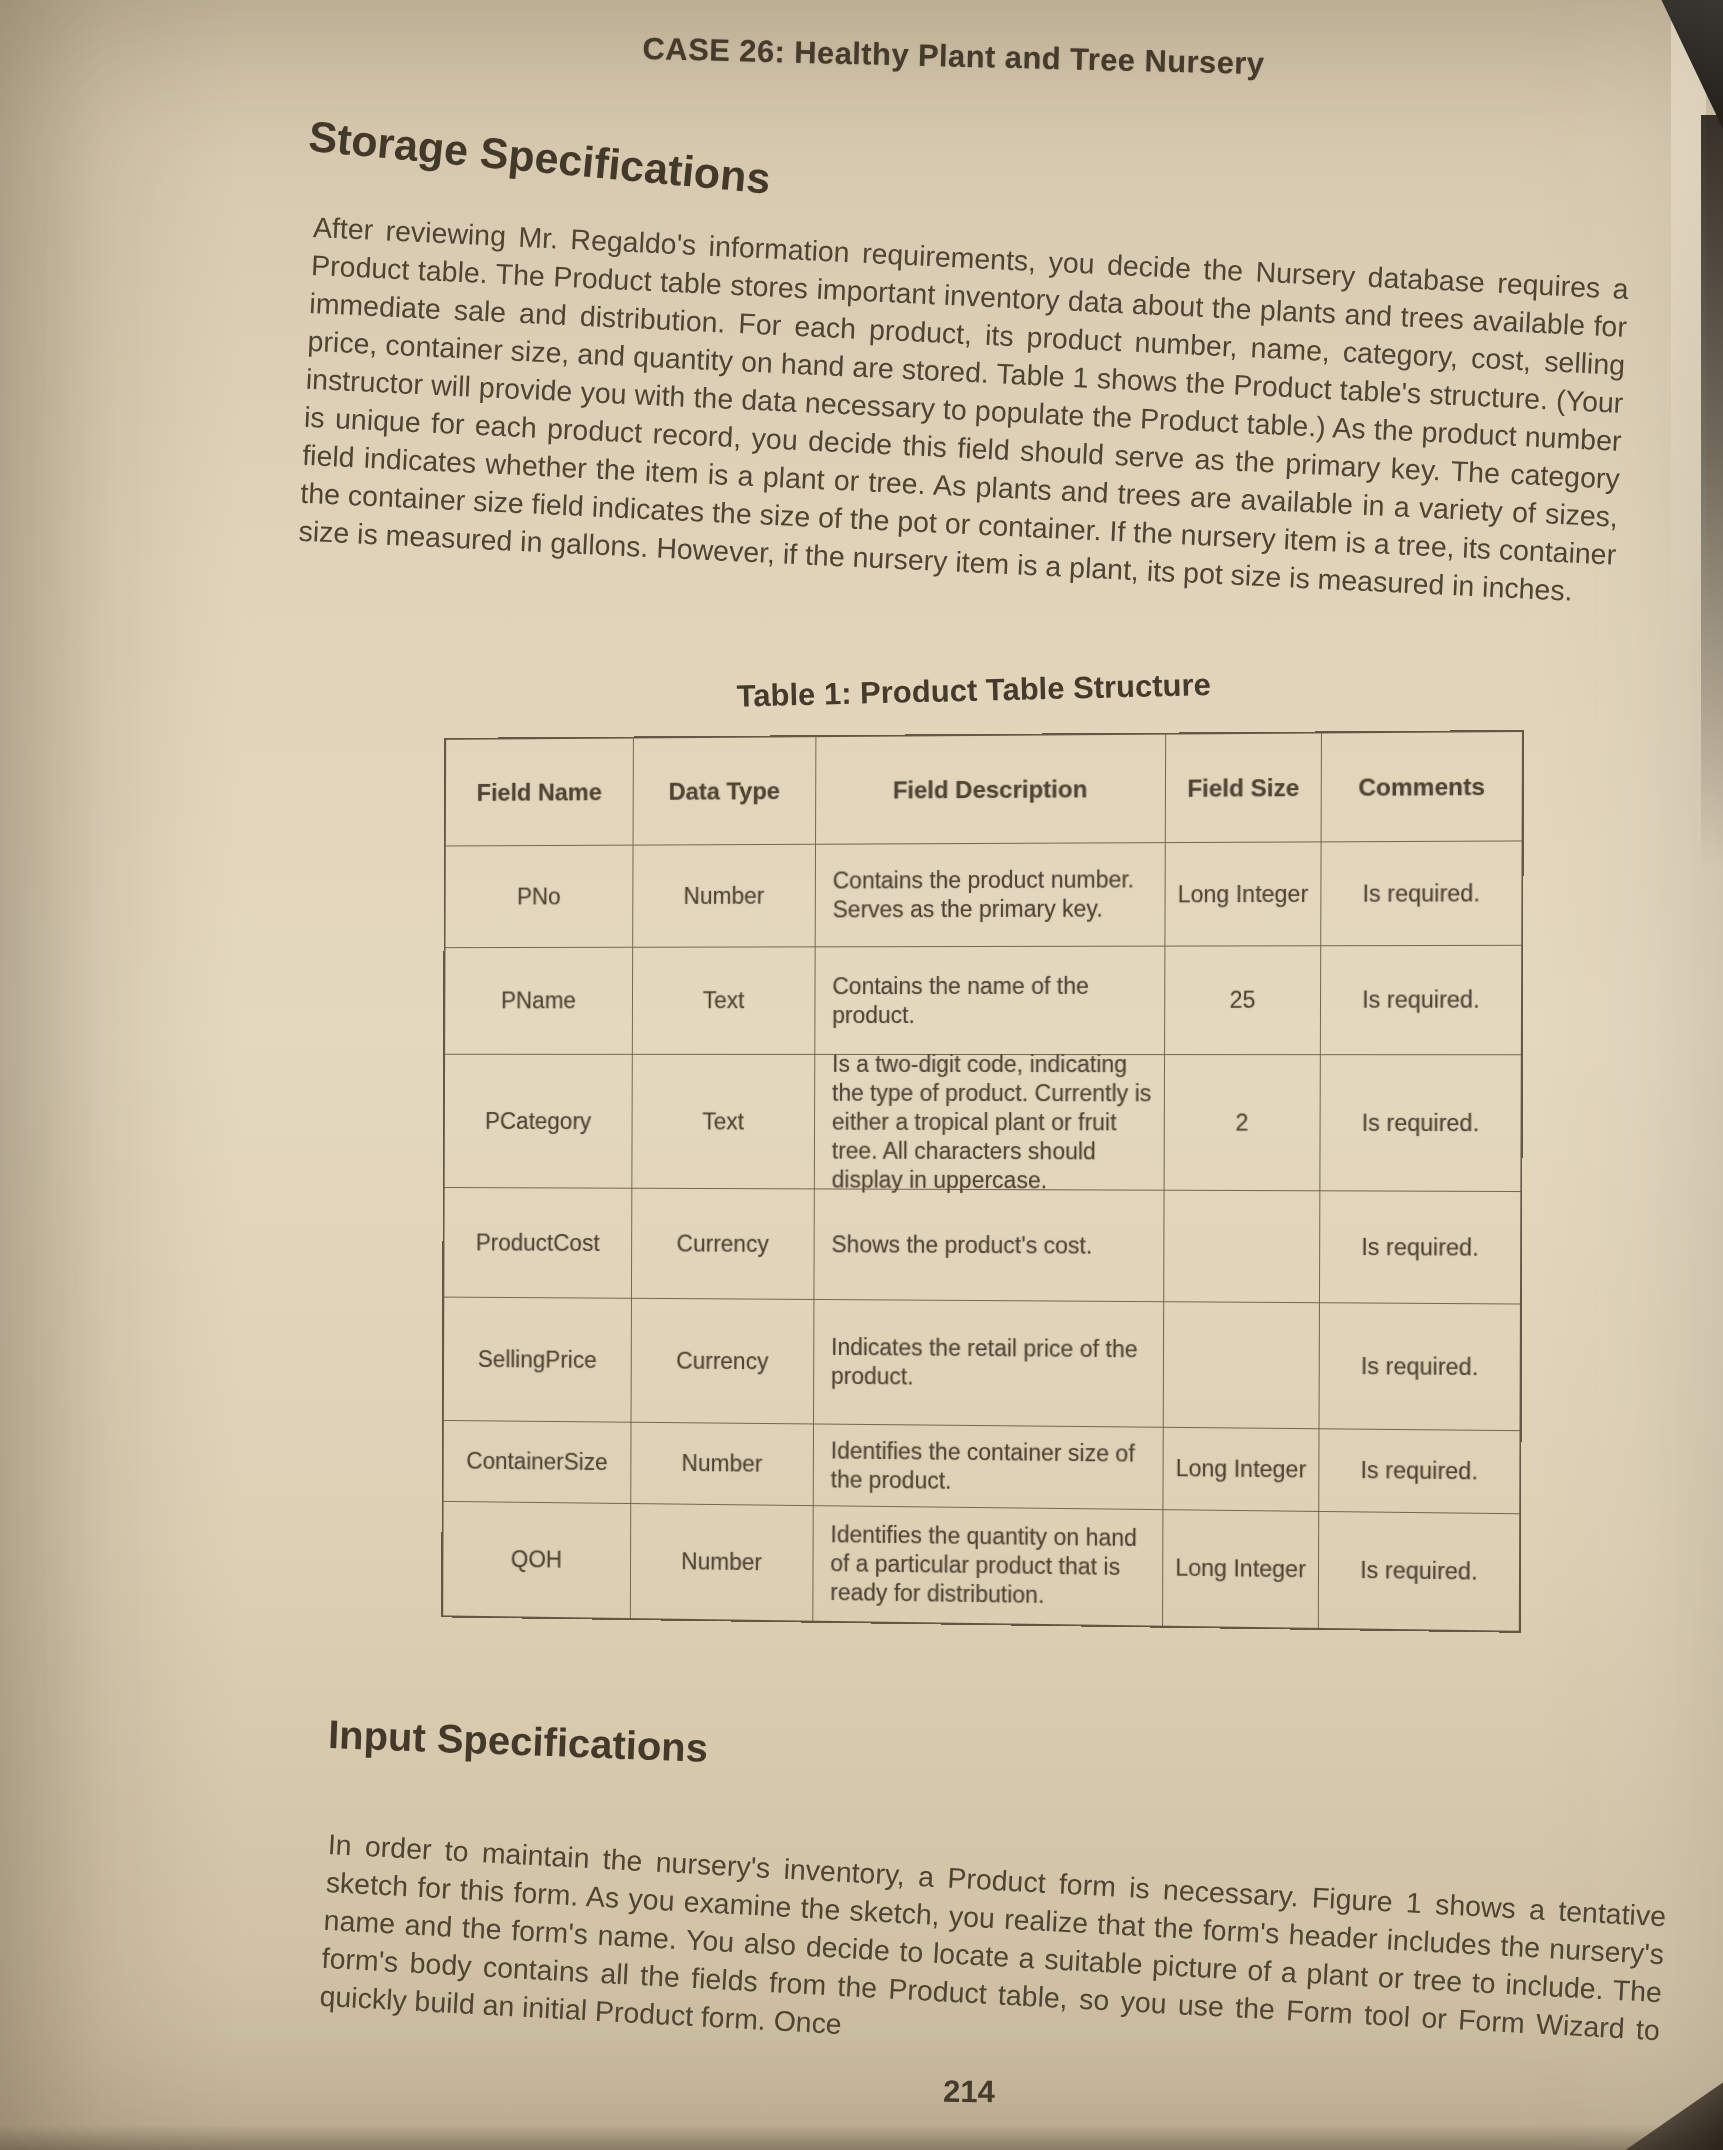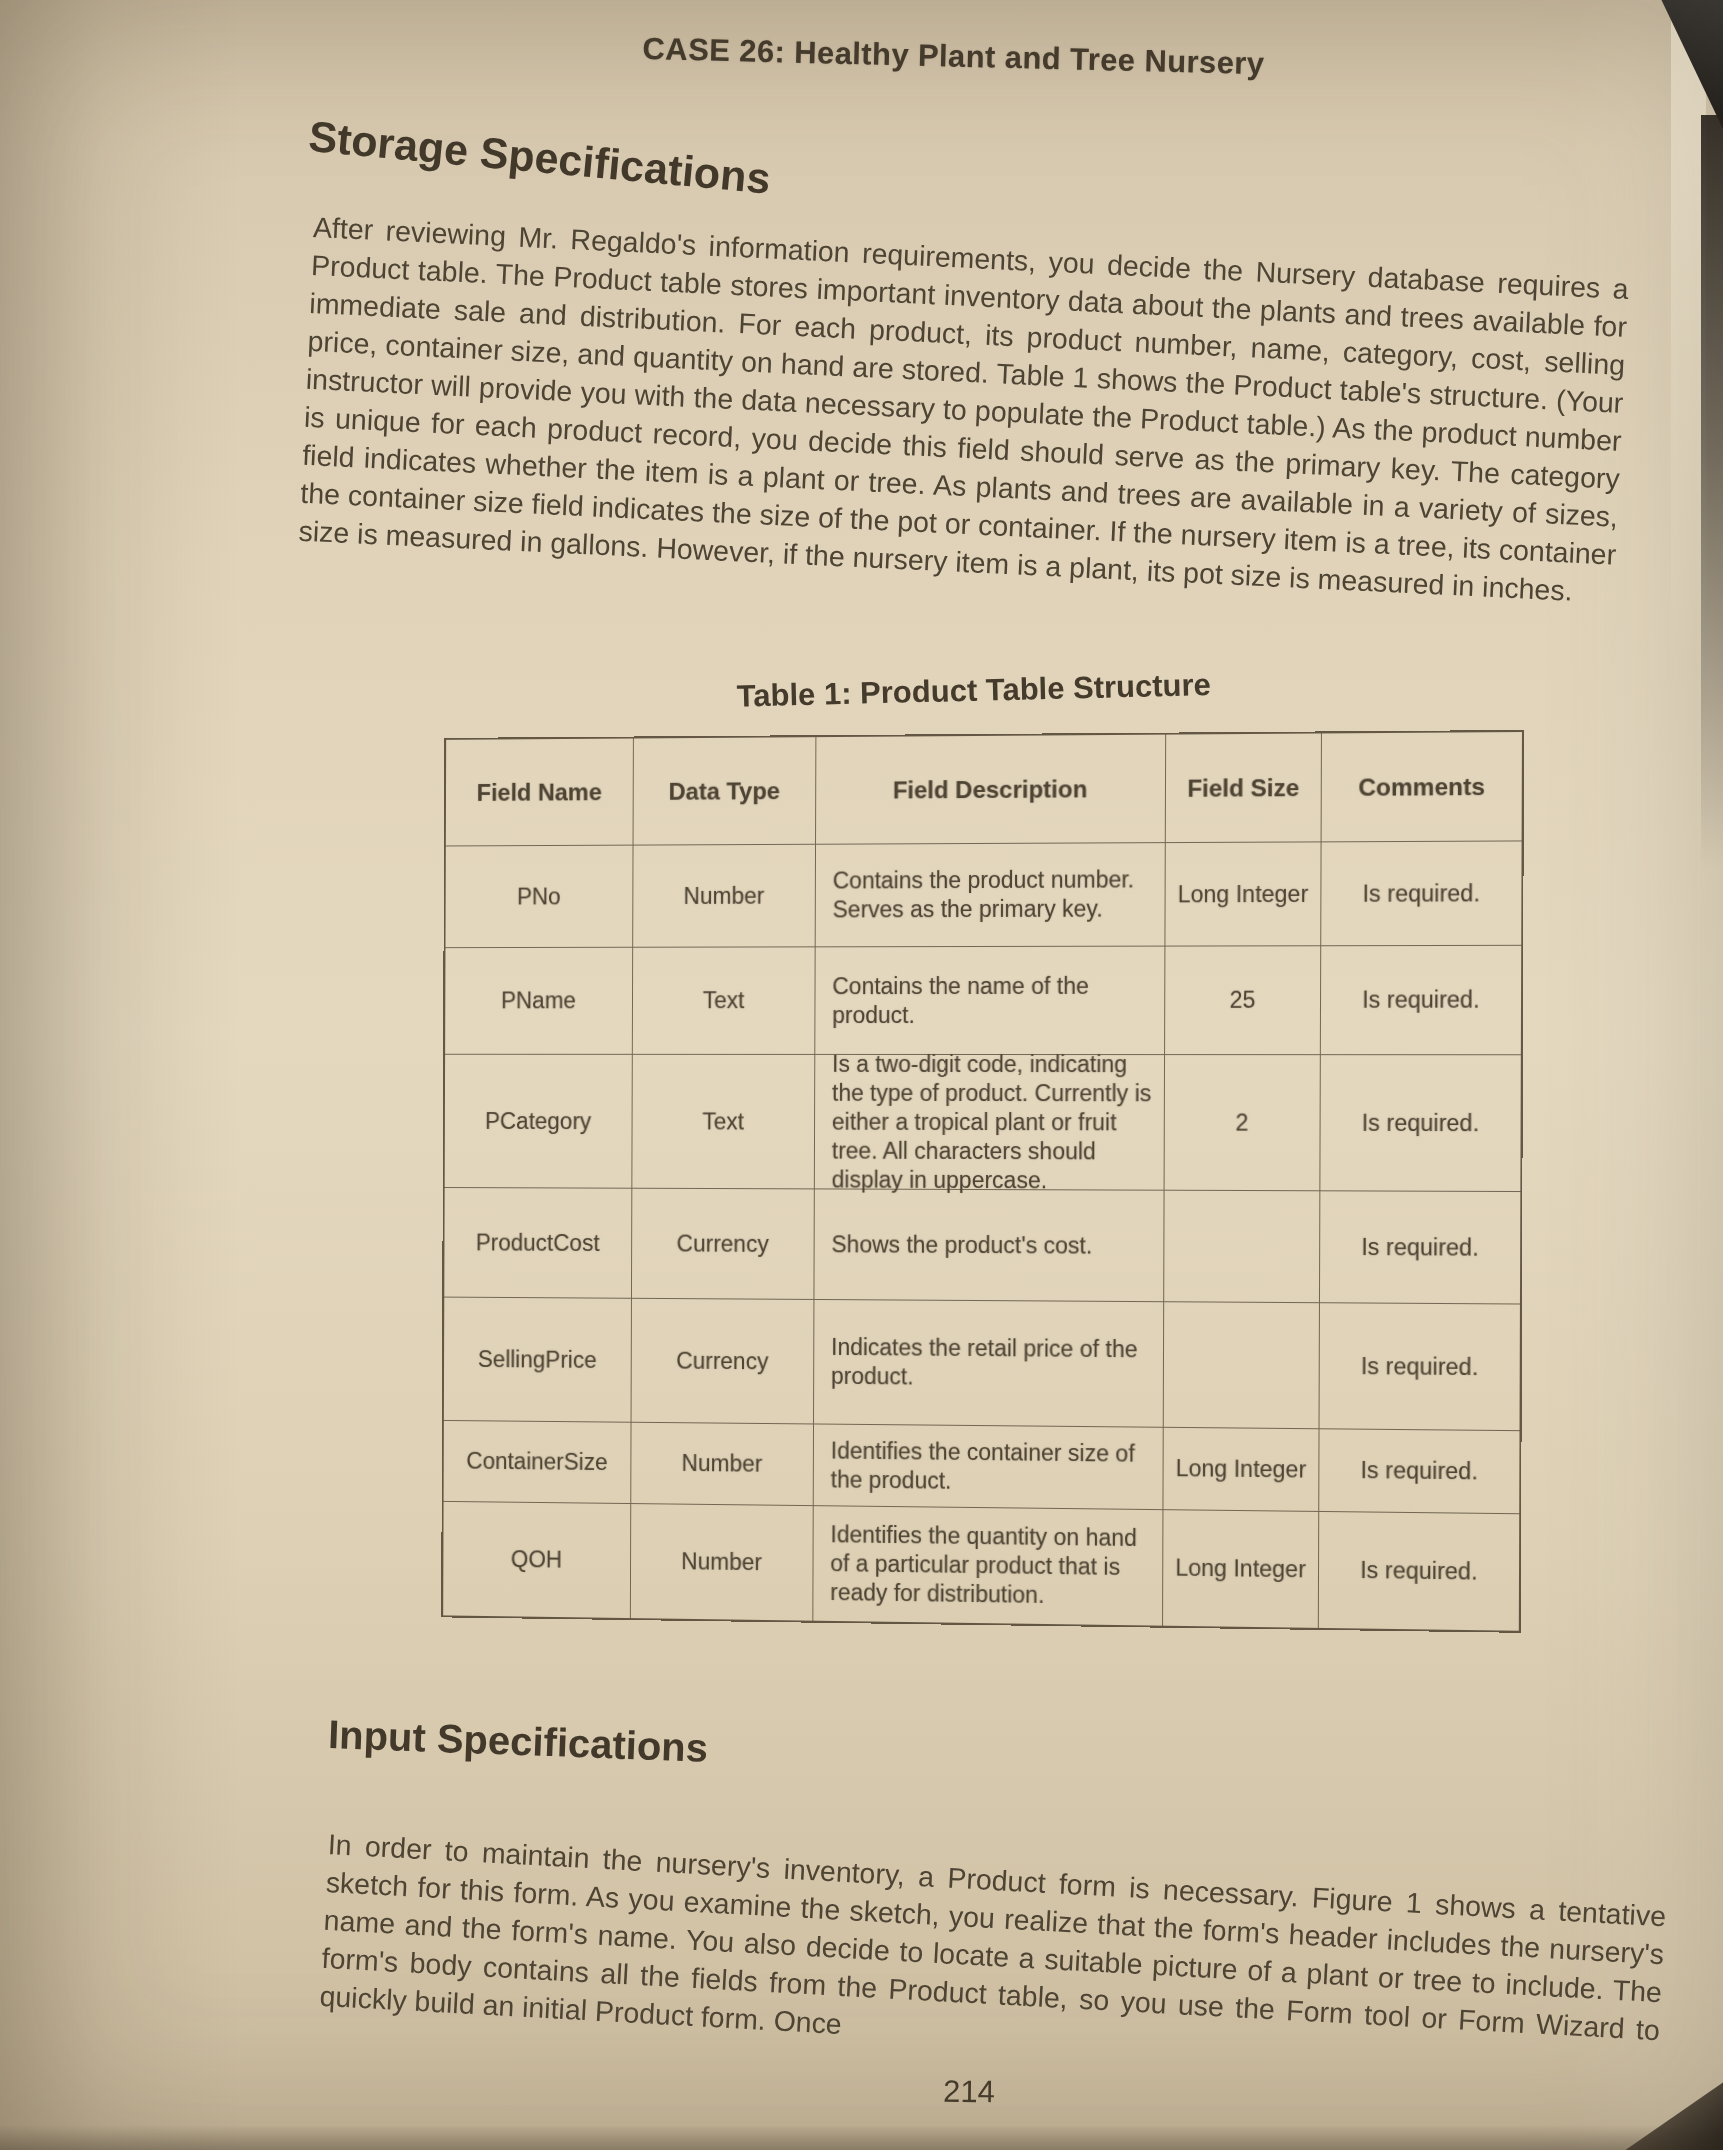--- a/index.html
+++ b/index.html
@@ -131,21 +131,21 @@
     left: 329px;
     width: 1340px;
     transform: rotate(3.1deg);
     transform-origin: 0 0;
   }
   .page-number {
     position: absolute;
     top: 2074px;
     left: 943px;
     font-size: 31px;
-    font-weight: normal;
+    font-weight: bold;
     color: #453b2c;
     transform: rotate(0.6deg);
   }
 
   
   .corner-top-right {
     position: absolute;
     top: 0;
     right: 0;
     width: 68px;

